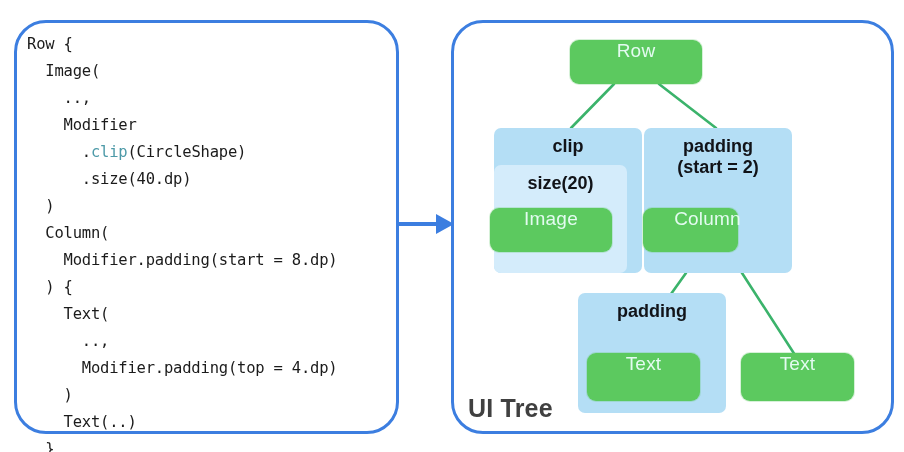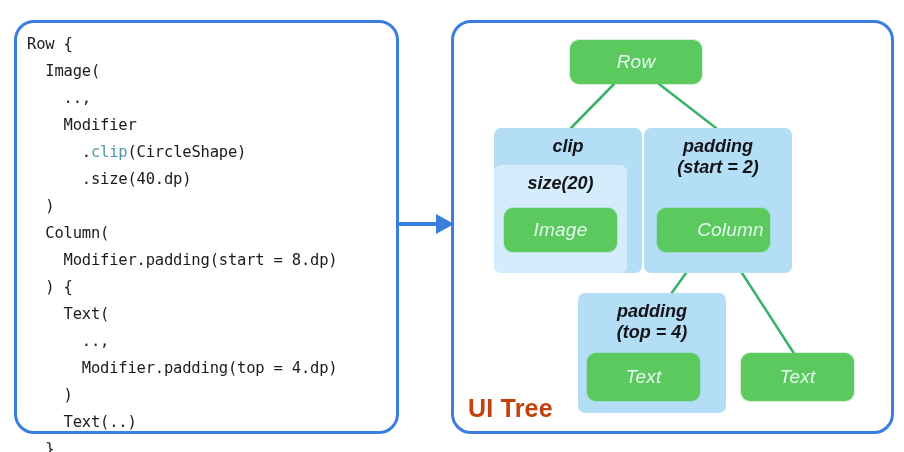--- a/index.html
+++ b/index.html
@@ -21,21 +21,21 @@
     width: 904px;
     height: 452px;
   }
 
   
   .panel {
     position: absolute;
     box-sizing: border-box;
     background: #ffffff;
     border: 3px solid #3C7EE0;
-    border-radius: 20px;
+    border-radius: 32px;
   }
 
   #code-panel {
     left: 14px;
     top: 20px;
     width: 385px;
     height: 414px;
   }
 
   #tree-panel {
@@ -75,24 +75,23 @@
     left: 0; top: 0;
     width: 443px;
     height: 414px;
     pointer-events: none;
   }
 
   .node {
     position: absolute;
     box-sizing: border-box;
     display: flex;
-    align-items: center;
+    align-items: flex-start;
     justify-content: center;
     text-align: center;
-    font-style: italic;
   }
 
   
   .green {
     background: #5CC95F;
     border-radius: 9px;
     color: #e3fbf0;
     font-size: 19px;
     font-weight: 400;
     letter-spacing: 0.2px;
@@ -117,35 +116,35 @@
     width: 100%;
     box-sizing: border-box;
   }
   .mod-label .l2 { display: block; }
 
   
   #node-row        { left: 116px; top: 17px;  width: 132px; height: 44px; }
 
   #box-clip        { left: 40px;  top: 105px; width: 148px; height: 145px; }
   #box-size        { left: 40px;  top: 142px; width: 133px; height: 108px; }
-  #node-image      { left: 50px;  top: 185px; width: 113px; height: 44px; }
+  #node-image      { left: 36px;  top: 185px; width: 122px; height: 44px; }
 
   #box-padstart    { left: 190px; top: 105px; width: 148px; height: 145px; }
-  #node-column     { left: 203px; top: 185px; width: 113px; height: 44px; padding-left: 34px; }
+  #node-column     { left: 189px; top: 185px; width: 95px; height: 44px; padding-left: 34px; }
 
   #box-padtop      { left: 124px; top: 270px; width: 148px; height: 120px; }
   #node-text-1     { left: 133px; top: 330px; width: 113px; height: 48px; }
 
   #node-text-2     { left: 287px; top: 330px; width: 113px; height: 48px; }
 
   #ui-tree-label {
     position: absolute;
     left: 14px;
     bottom: 8px;
-    color: #c2410c;
+    color: #404040;
     font-size: 25px;
     font-weight: bold;
     letter-spacing: 0.2px;
   }
 </style>
 </head>
 <body>
 
 <div id="stage">
 
@@ -211,21 +210,20 @@
         <span class="l2">(start = 2)</span>
       </div>
     </div>
     <div class="node green" id="node-column">
       <span>Column</span>
     </div>
 
     <div class="node mod mod-dark" id="box-padtop">
       <div class="mod-label">
         <span class="l1">padding</span>
-        <span class="l2">(top = 4)</span>
       </div>
     </div>
     <div class="node green" id="node-text-1">
       <span>Text</span>
     </div>
 
     <div class="node green" id="node-text-2">
       <span>Text</span>
     </div>
 

